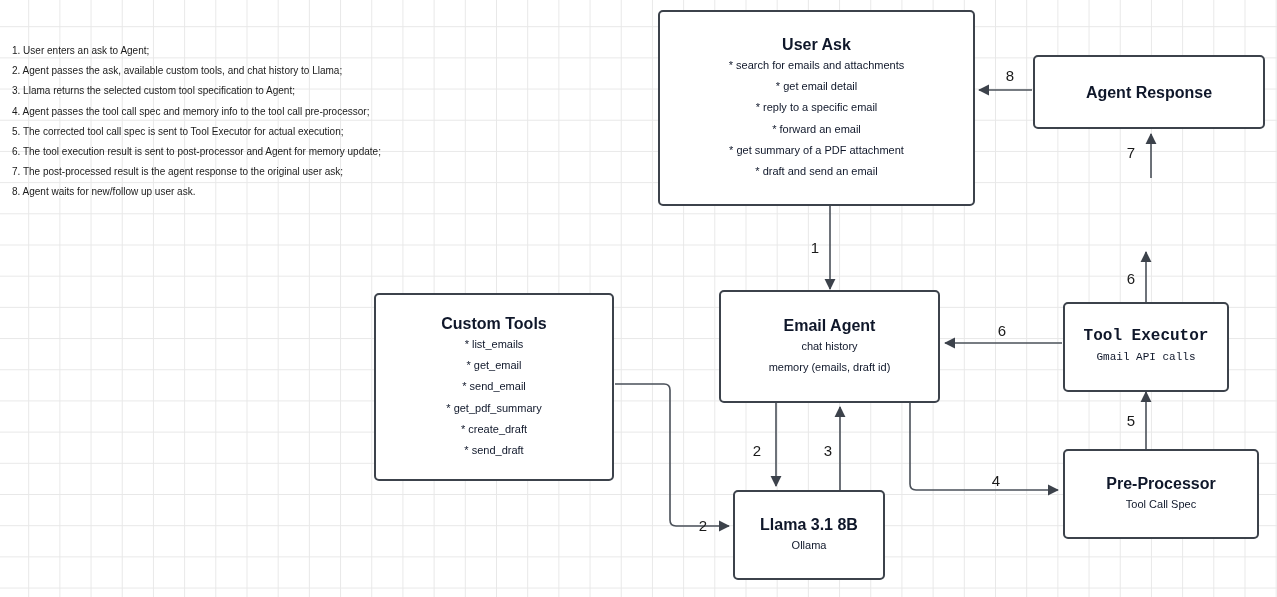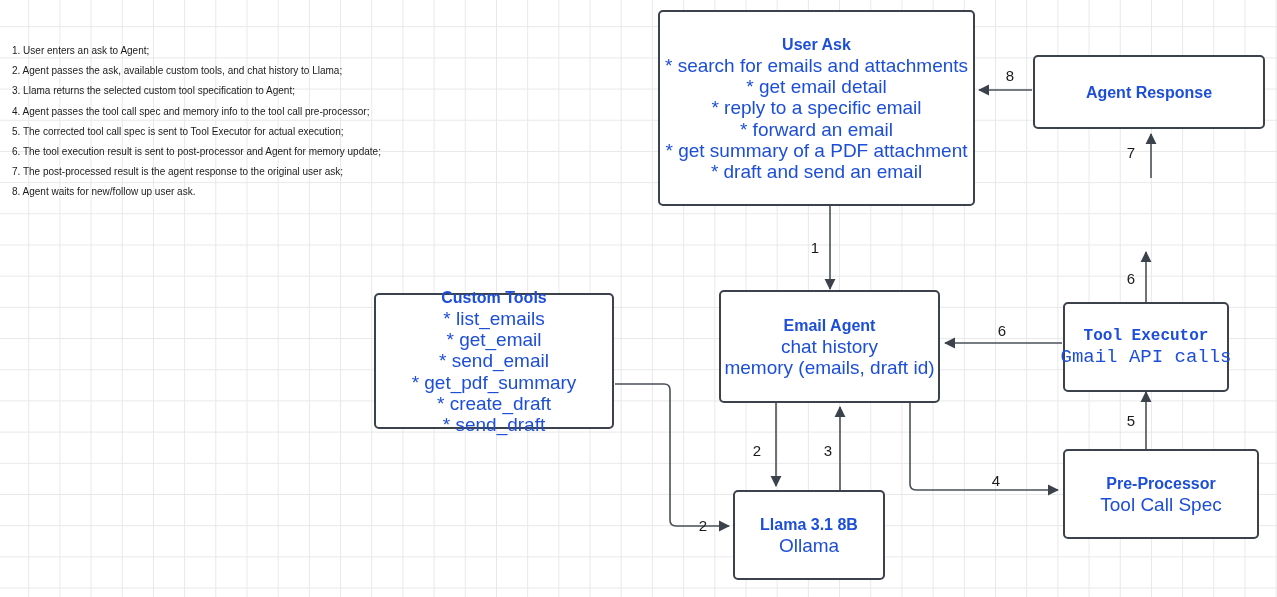--- a/index.html
+++ b/index.html
@@ -43,30 +43,30 @@
     position: absolute;
     box-sizing: border-box;
     background: #ffffff;
     border: 2px solid #3c424b;
     border-radius: 5px;
     display: flex;
     flex-direction: column;
     align-items: center;
     justify-content: center;
     text-align: center;
-    color: #1d4ed8;
+    color: #0f172a;
   }
   .node-title {
     font-size: 16px;
     font-weight: bold;
     line-height: 21px;
     white-space: nowrap;
   }
   .node-sub {
-    font-size: 19px;
+    font-size: 11px;
     line-height: 21.3px;
     white-space: nowrap;
   }
   .node-list {
     display: flex;
     flex-direction: column;
     align-items: center;
   }
 
   
@@ -167,21 +167,21 @@
   <div class="node" style="left:1063px; top:302px; width:166px; height:90px;font-family:Liberation Mono, monospace;">
     <div class="node-title">Tool Executor</div>
     <div class="node-sub">Gmail API calls</div>
   </div>
 
   <div class="node" style="left:1063px; top:449px; width:196px; height:90px;">
     <div class="node-title">Pre-Processor</div>
     <div class="node-sub">Tool Call Spec</div>
   </div>
 
-  <div class="node" style="left:374px; top:293px; width:240px; height:136px;">
+  <div class="node" style="left:374px; top:293px; width:240px; height:188px;">
     <div class="node-title">Custom Tools</div>
     <div class="node-list">
       <div class="node-sub">* list_emails</div>
       <div class="node-sub">* get_email</div>
       <div class="node-sub">* send_email</div>
       <div class="node-sub">* get_pdf_summary</div>
       <div class="node-sub">* create_draft</div>
       <div class="node-sub">* send_draft</div>
     </div>
   </div>

